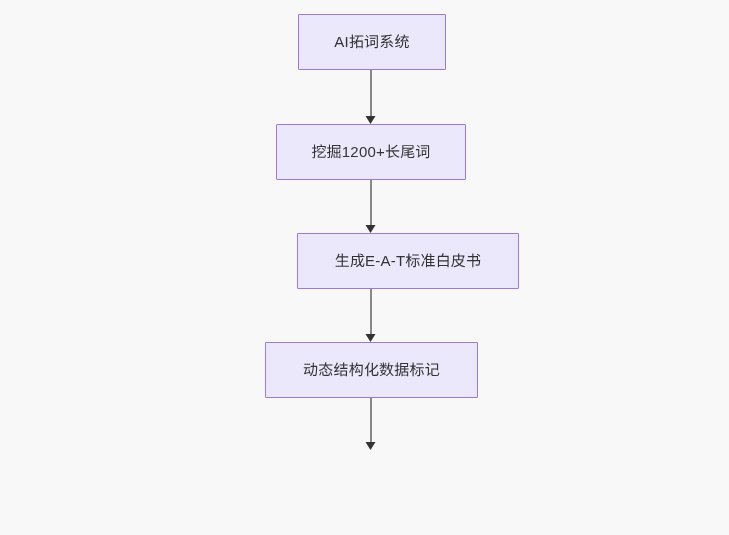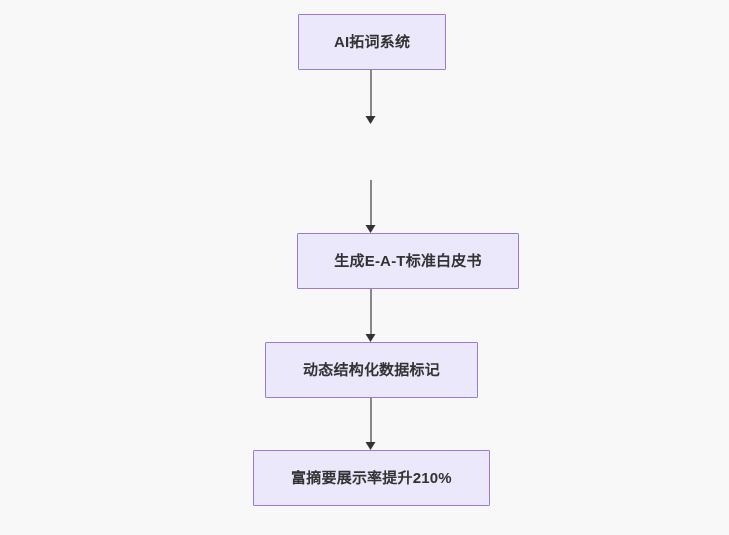--- a/index.html
+++ b/index.html
@@ -28,21 +28,20 @@
     border-radius: 1px;
     display: flex;
     align-items: center;
     justify-content: center;
     color: #333333;
     font-size: 15px;
     line-height: 1.2;
     letter-spacing: 0.2px;
     white-space: nowrap;
     user-select: none;
-    font-weight: bold;
   }
   .flow-node-label {
     display: block;
     text-align: center;
   }
   .flow-edge {
     position: absolute;
     width: 0;
     pointer-events: none;
   }
@@ -83,23 +82,23 @@
     <div class="flow-edge-head" style="top: 45px; border-top-color: rgb(51, 51, 51);"></div>
   </div>
   <div class="flow-edge" style="left: 371px; top: 398px; height: 52px;">
     <div class="flow-edge-line" style="height: 45px; background: rgb(136, 136, 136);"></div>
     <div class="flow-edge-head" style="top: 44px; border-top-color: rgb(51, 51, 51);"></div>
   </div>
 
   <div class="flow-node" style="left: 298px; top: 14px; width: 148px; height: 56px; background: rgb(235, 232, 252); border-color: rgb(157, 121, 217); color: rgb(51, 51, 51);">
     <span class="flow-node-label">AI拓词系统</span>
   </div>
+  <div class="flow-node" style="left: 276px; top: 124px; width: 190px; height: 56px; background: rgb(235, 232, 252); border-color: rgb(157, 121, 217); color: rgb(51, 51, 51);">
+    <span class="flow-node-label">挖掘1200+长尾词</span>
+  </div>
   <div class="flow-node" style="left: 261px; top: 233px; width: 222px; height: 56px; background: rgb(235, 232, 252); border-color: rgb(157, 121, 217); color: rgb(51, 51, 51); margin-left: 36px;">
     <span class="flow-node-label">生成E-A-T标准白皮书</span>
   </div>
   <div class="flow-node" style="left: 265px; top: 342px; width: 213px; height: 56px; background: rgb(235, 232, 252); border-color: rgb(157, 121, 217); color: rgb(51, 51, 51);">
     <span class="flow-node-label">动态结构化数据标记</span>
   </div>
-  <div class="flow-node" style="left: 253px; top: 450px; width: 237px; height: 56px; background: rgb(235, 232, 252); border-color: rgb(157, 121, 217); color: rgb(51, 51, 51);">
-    <span class="flow-node-label">富摘要展示率提升210%</span>
-  </div>
 
 </div>
 
 </body></html>

